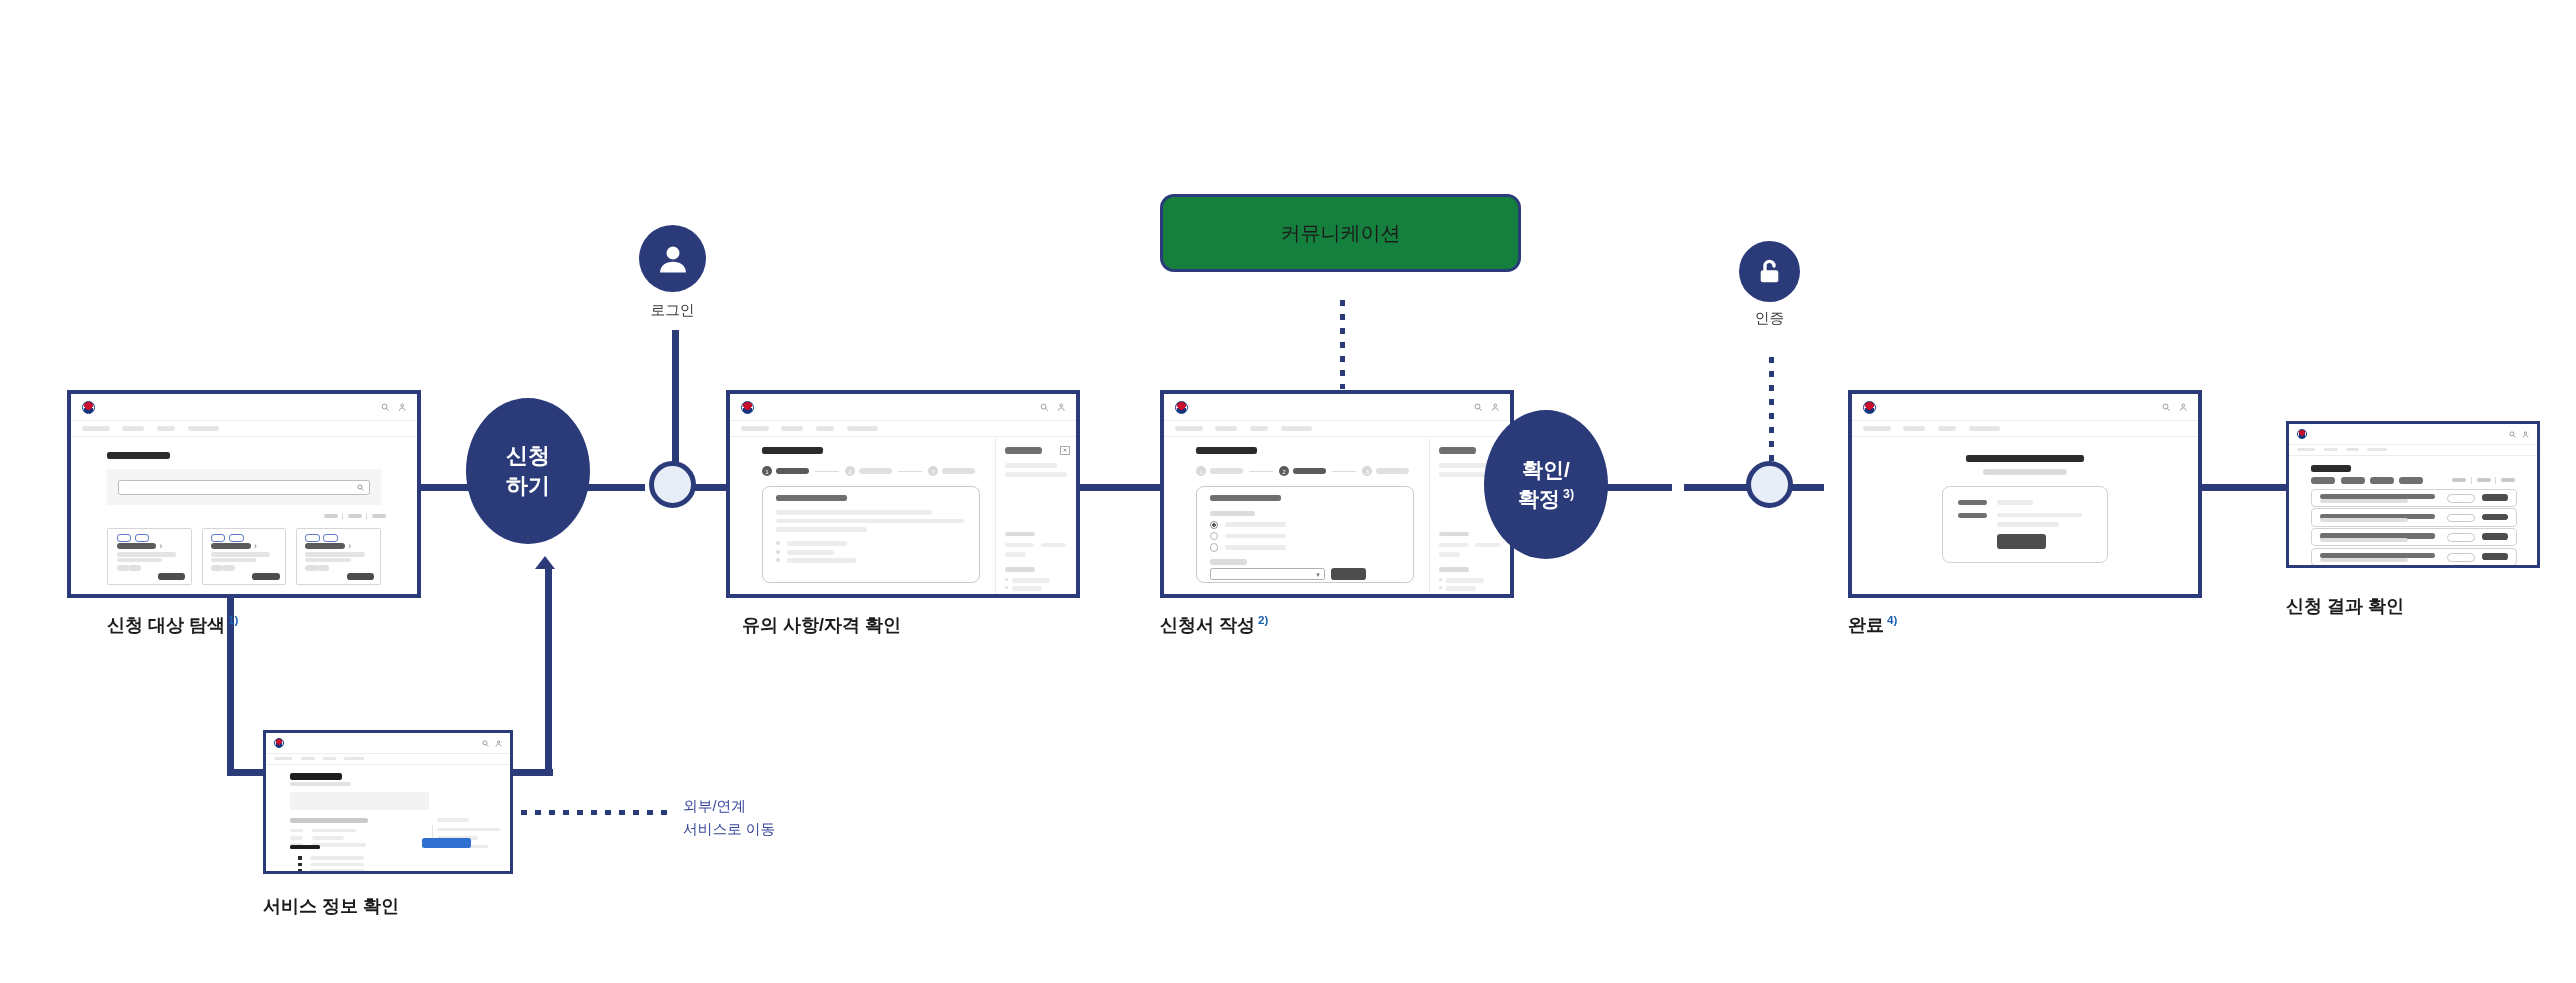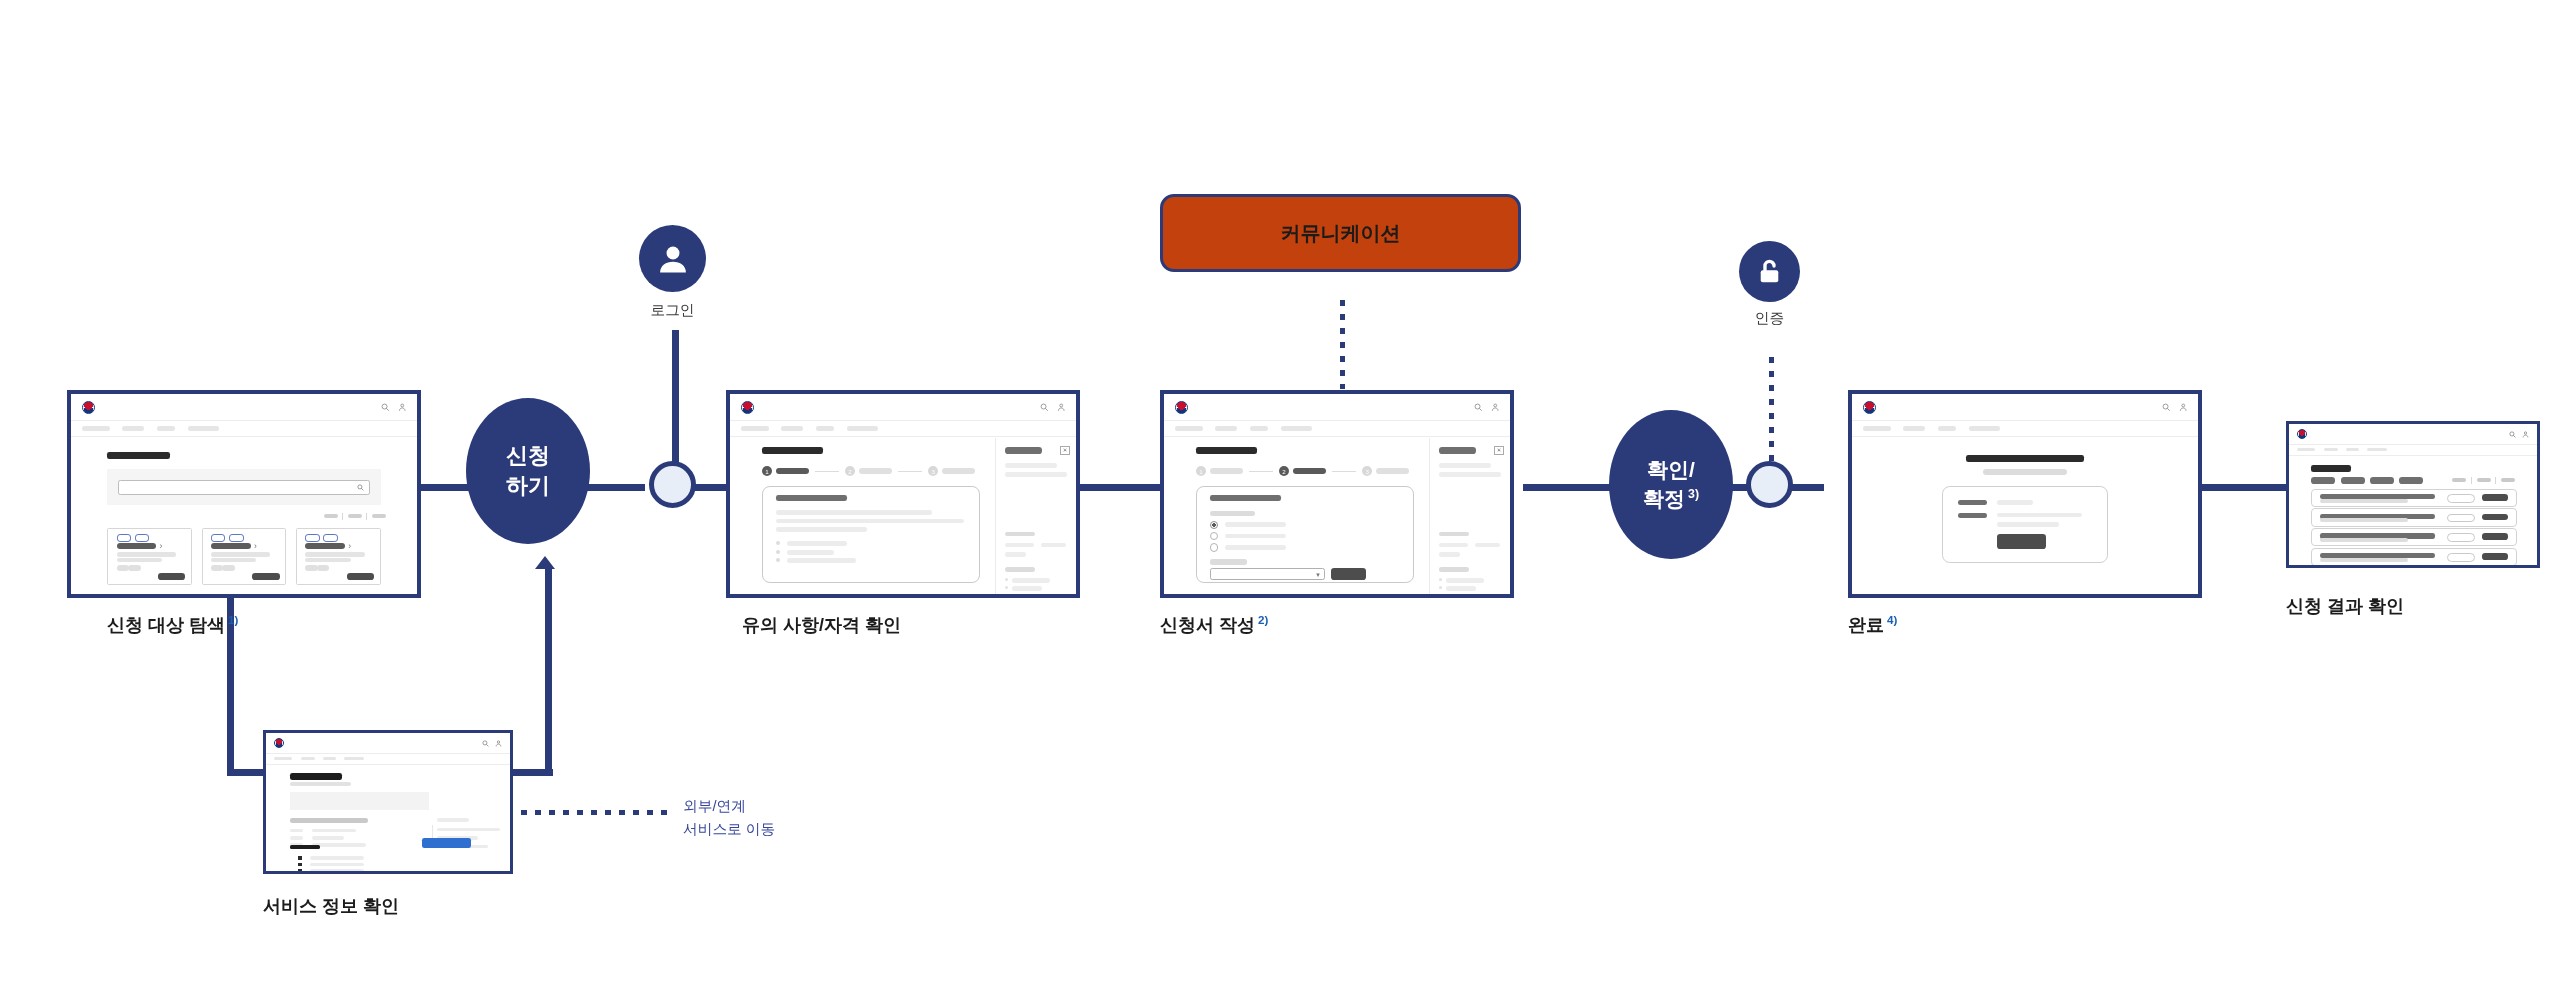--- a/index.html
+++ b/index.html
@@ -147,24 +147,24 @@
   .sup{font-size:.62em;vertical-align:super;font-weight:bold;}
   .junction{
     position:absolute;border-radius:50%;
     background:#e8eef8;border:5.4px solid #2b3a79;box-sizing:border-box;
   }
   .iconcircle{
     position:absolute;border-radius:50%;background:#2b3a79;
     display:flex;align-items:center;justify-content:center;
   }
   .commbox{
-    position:absolute;background:#c2410c;border:3.9px solid #2b3a79;
+    position:absolute;background:#15803d;border:3.9px solid #2b3a79;
     border-radius:14px;box-sizing:border-box;
     display:flex;align-items:center;justify-content:center;
-    font-weight:bold;color:#1b1b1b;
+    font-weight:normal;color:#1b1b1b;
   }
   .dotline-v{
     position:absolute;width:5.4px;
     background-image:radial-gradient(circle, #2b3a79 45%, transparent 46%);
     background-size:5.4px 14px;background-repeat:repeat-y;
   }
   .dotline-h{
     position:absolute;height:5.4px;
     background-image:radial-gradient(circle, #2b3a79 45%, transparent 46%);
     background-size:14px 5.4px;background-repeat:repeat-x;
@@ -482,21 +482,21 @@
         <div class="rail-l" style="left:19%;top:90%;width:48%;"></div>
         <div style="position:absolute;left:11%;top:95%;width:3.1px;height:3.1px;border-radius:50%;background:#e2e2e2;"></div>
         <div class="rail-l" style="left:19%;top:95%;width:38%;"></div>
       </div>
     </div>
   </div>
   <div class="cap-title" style="left:1160px;top:613px;">
     <span>신청서 작성</span><span class="sup">2)</span>
   </div>
 
-  <div class="ellipse" style="left:1609px;top:410px;width:124px;height:149px;font-size:21px;">
+  <div class="ellipse" style="left:1484px;top:410px;width:124px;height:149px;font-size:21px;">
     <div>
       <div>확인/</div>
       <div><span>확정</span><span class="sup" style="font-size:12.4px;margin-left:3.1px;">3)</span></div>
     </div>
   </div>
 
   <div class="iconcircle" style="left:1739px;top:241px;width:61px;height:61px;">
     <svg width="31" height="31" viewBox="0 0 24 24">
       <rect x="5.2" y="11" width="13.6" height="9.4" rx="1.6" fill="#fff"></rect>
       <path d="M8.5 11V7.7a3.5 3.5 0 0 1 7 0" fill="none" stroke="#fff" stroke-width="2.6" stroke-linecap="round"></path>

